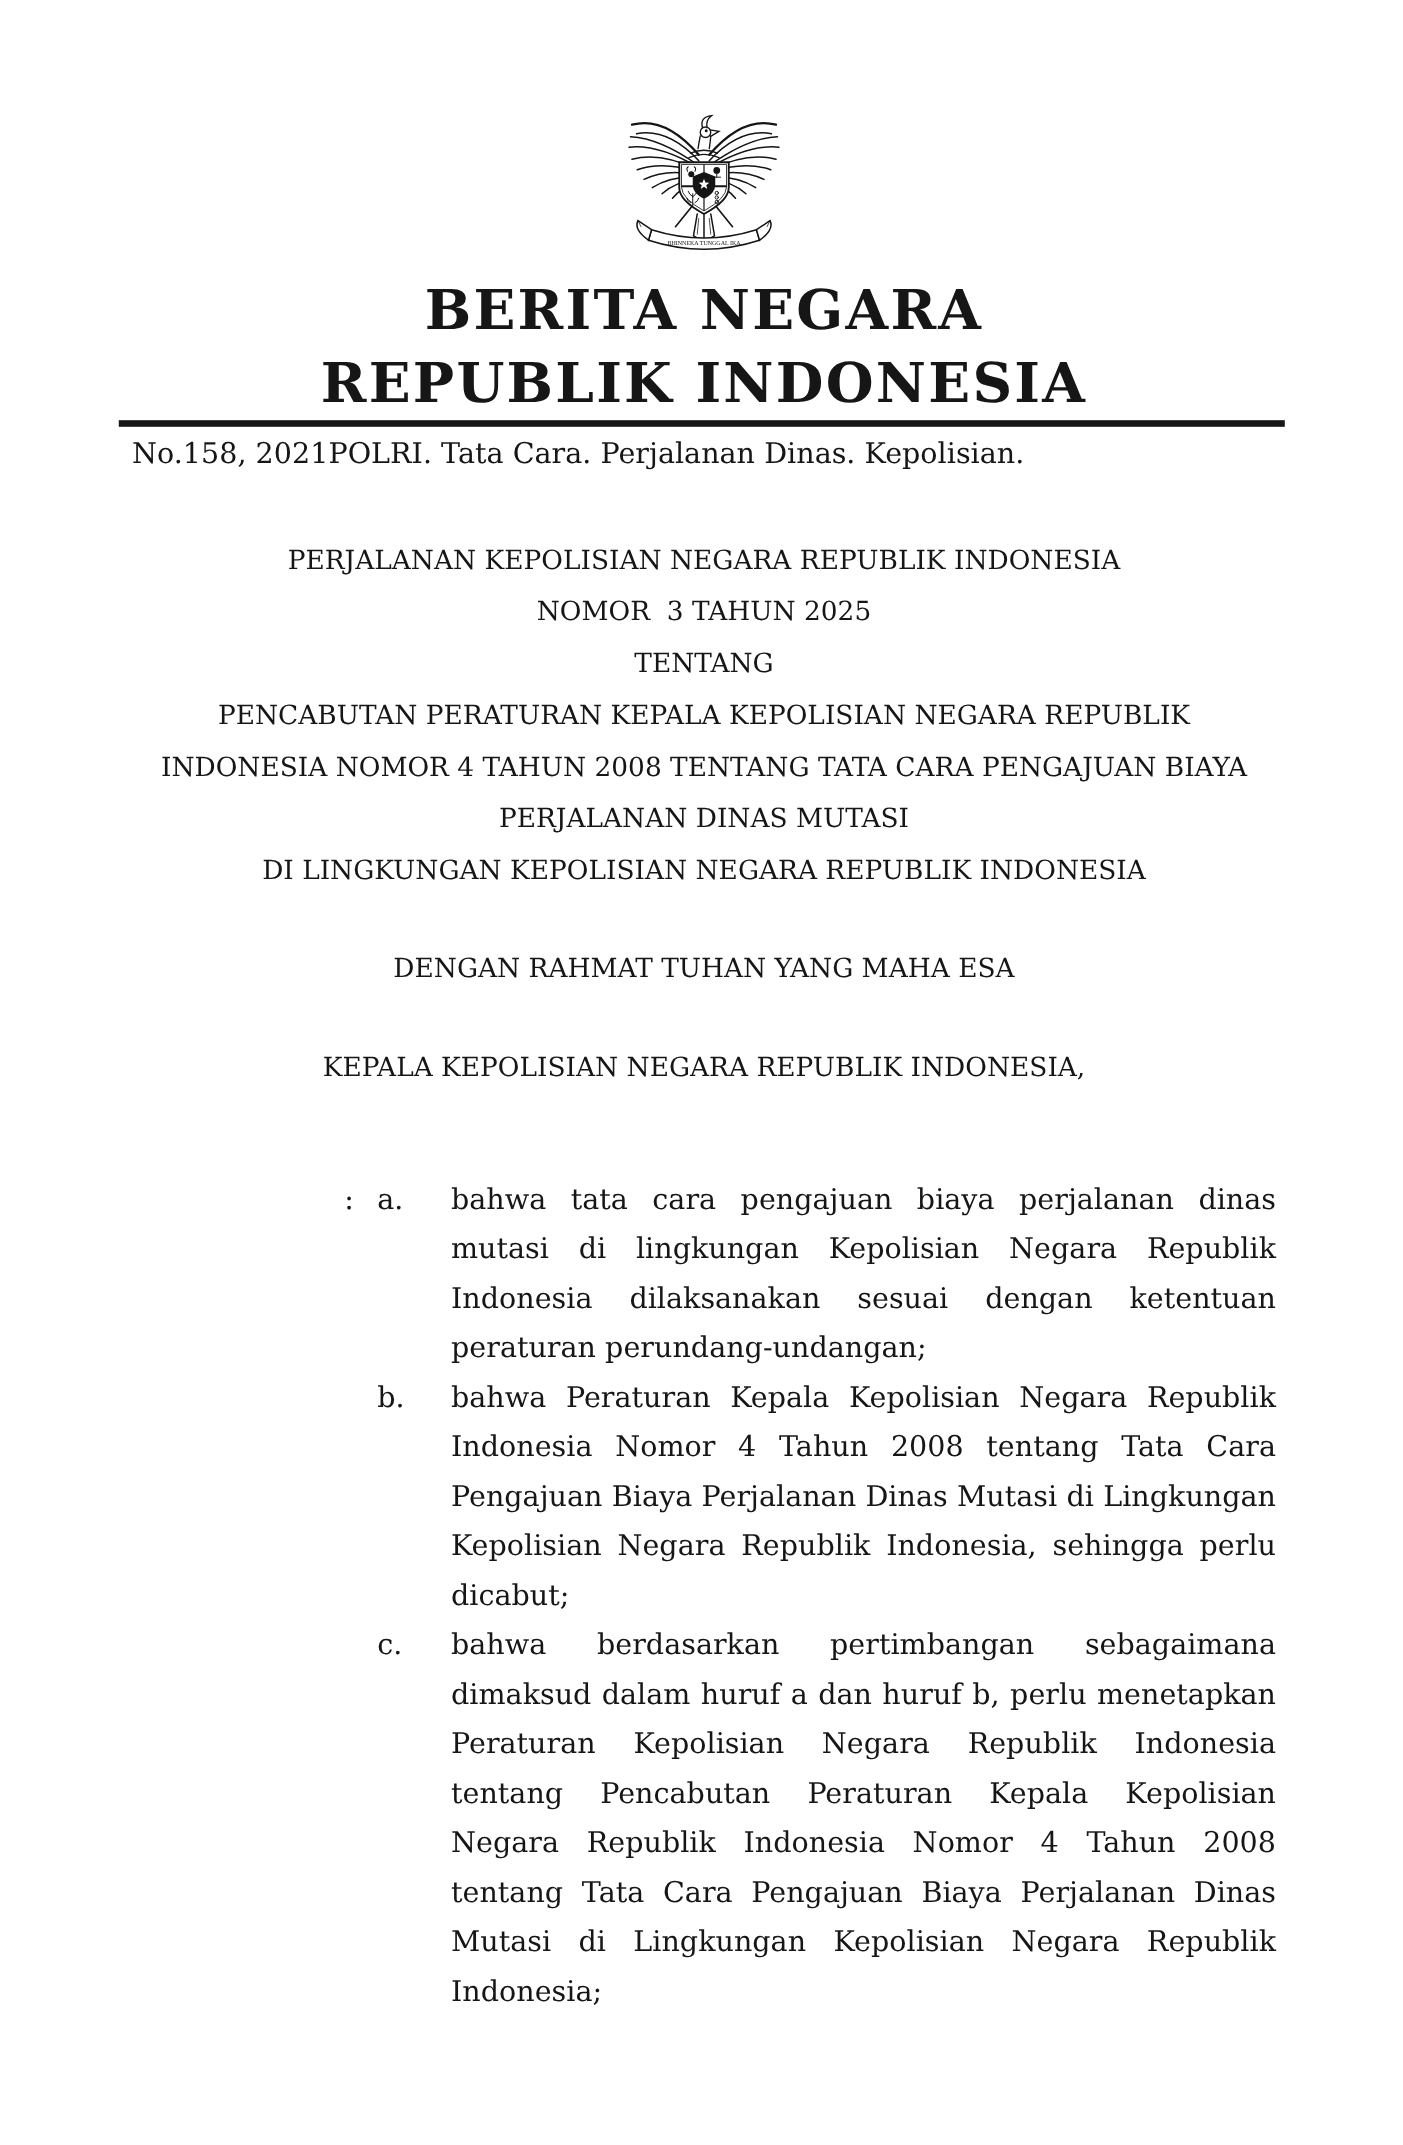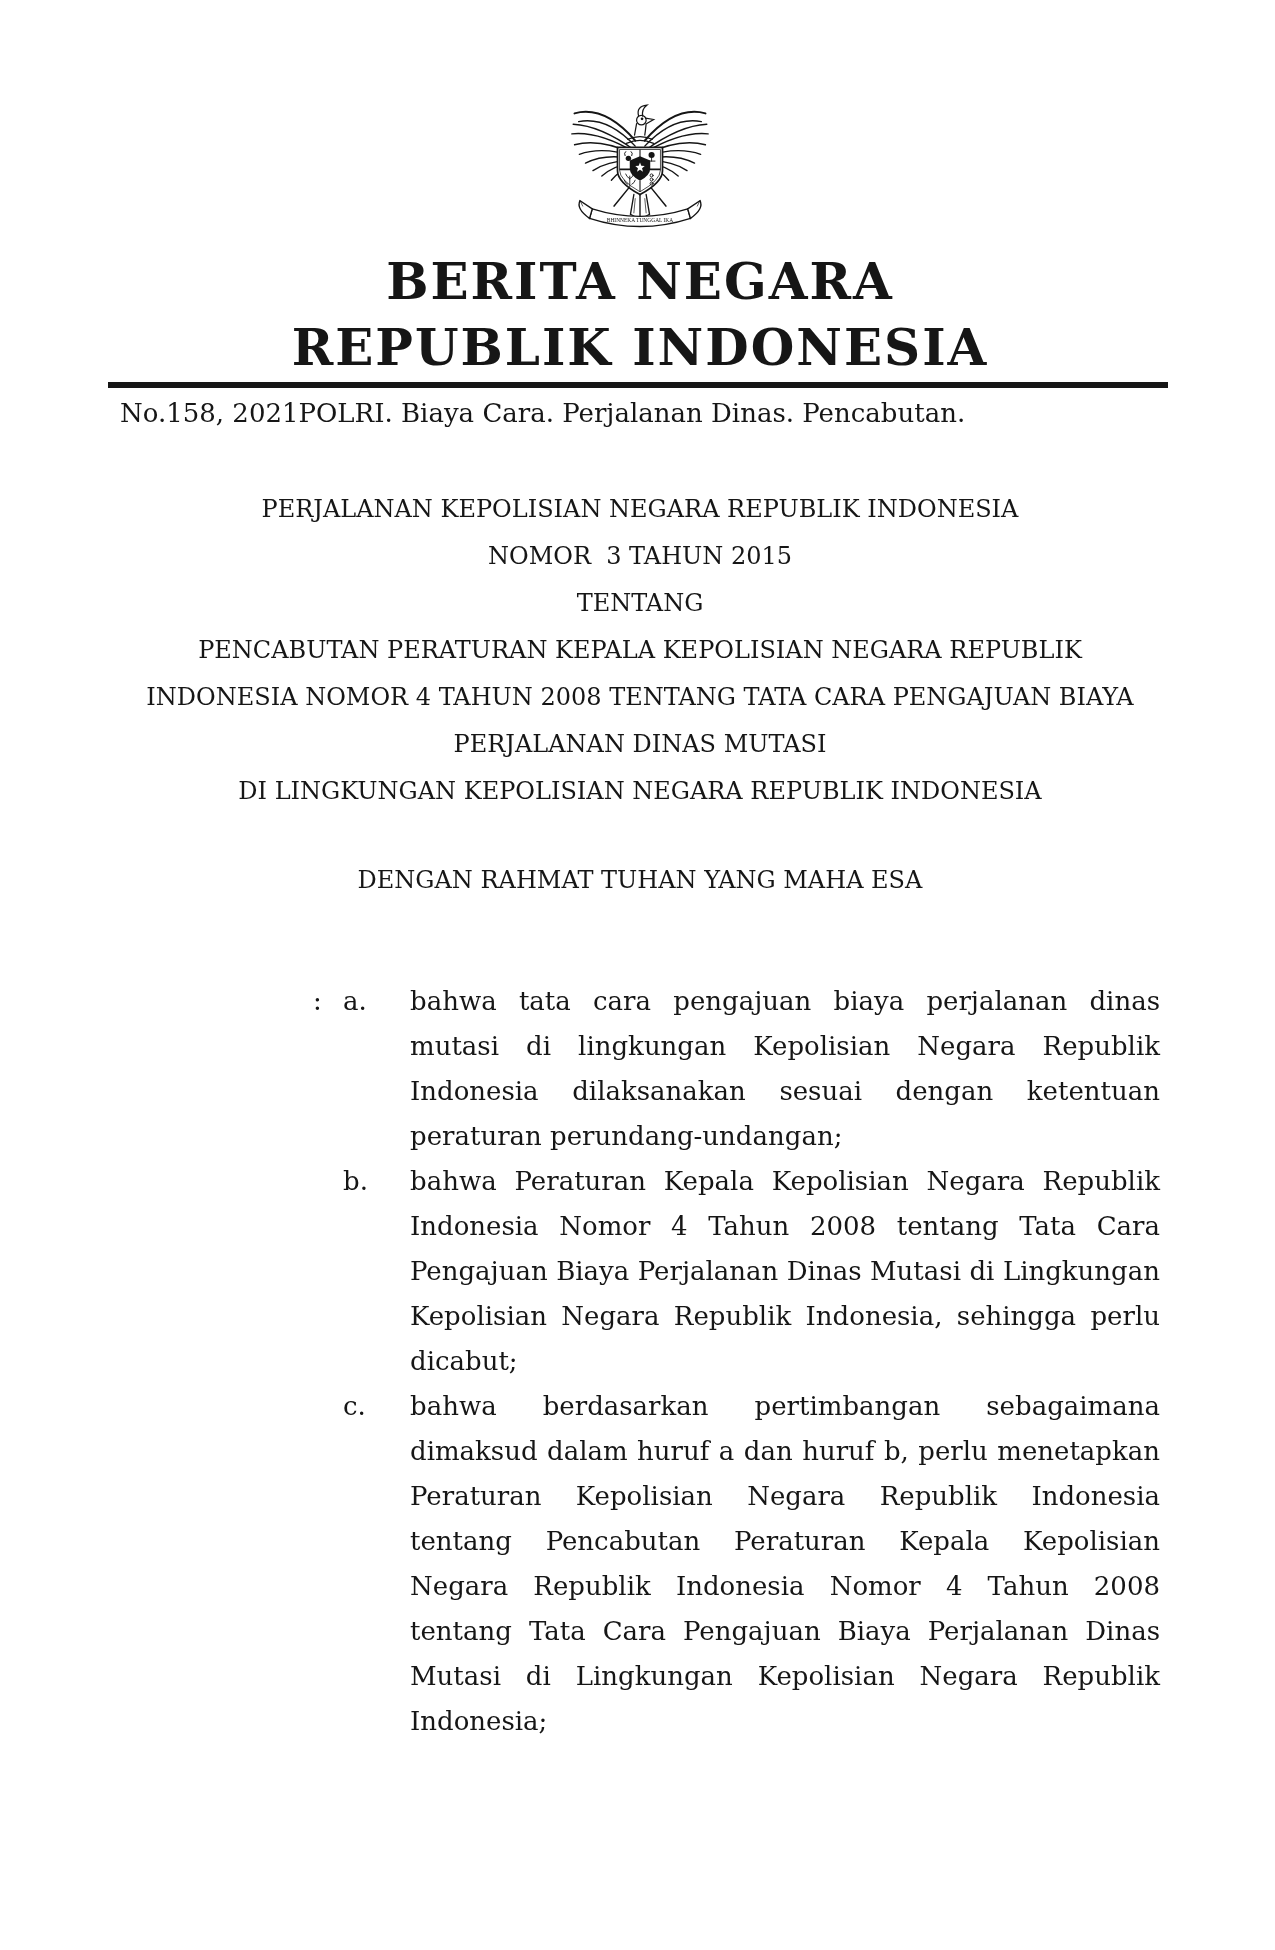--- a/index.html
+++ b/index.html
@@ -108,35 +108,36 @@
 
   <h1 class="masthead">
     <div>BERITA NEGARA</div>
     <div>REPUBLIK INDONESIA</div>
   </h1>
 
   <div class="rule"></div>
 
   <div class="gazette">
     <span>No.158, 2021</span>
-    <span class="gazette-subject">POLRI. Biaya Cara. Perjalanan Dinas. Pencabutan.</span>
+    <span class="gazette-subject">POLRI. Tata Cara. Perjalanan Dinas. Kepolisian.</span>
   </div>
 
   <div class="title-block">
     <div class="tline">PERJALANAN KEPOLISIAN NEGARA REPUBLIK INDONESIA</div>
-    <div class="tline">NOMOR  3 TAHUN 2015</div>
+    <div class="tline">NOMOR  3 TAHUN 2025</div>
     <div class="tline">TENTANG</div>
     <div class="tline">PENCABUTAN PERATURAN KEPALA KEPOLISIAN NEGARA REPUBLIK</div>
     <div class="tline">INDONESIA NOMOR 4 TAHUN 2008 TENTANG TATA CARA PENGAJUAN BIAYA</div>
     <div class="tline">PERJALANAN DINAS MUTASI</div>
     <div class="tline">DI LINGKUNGAN KEPOLISIAN NEGARA REPUBLIK INDONESIA</div>
   </div>
 
   <div class="invocation">DENGAN RAHMAT TUHAN YANG MAHA ESA</div>
 
+  <div class="issuer">KEPALA KEPOLISIAN NEGARA REPUBLIK INDONESIA,</div>
 
   <div class="considerations">
     <div class="c-colon">:</div>
 
     <div class="c-letter">a.</div>
     <div class="c-text">bahwa tata cara pengajuan biaya perjalanan dinas mutasi di lingkungan Kepolisian Negara Republik Indonesia dilaksanakan sesuai dengan ketentuan peraturan perundang-undangan;</div>
 
     <div class="c-letter">b.</div>
     <div class="c-text">bahwa Peraturan Kepala Kepolisian Negara Republik Indonesia Nomor 4 Tahun 2008 tentang Tata Cara Pengajuan Biaya Perjalanan Dinas Mutasi di Lingkungan Kepolisian Negara Republik Indonesia, sehingga perlu dicabut;</div>
 

